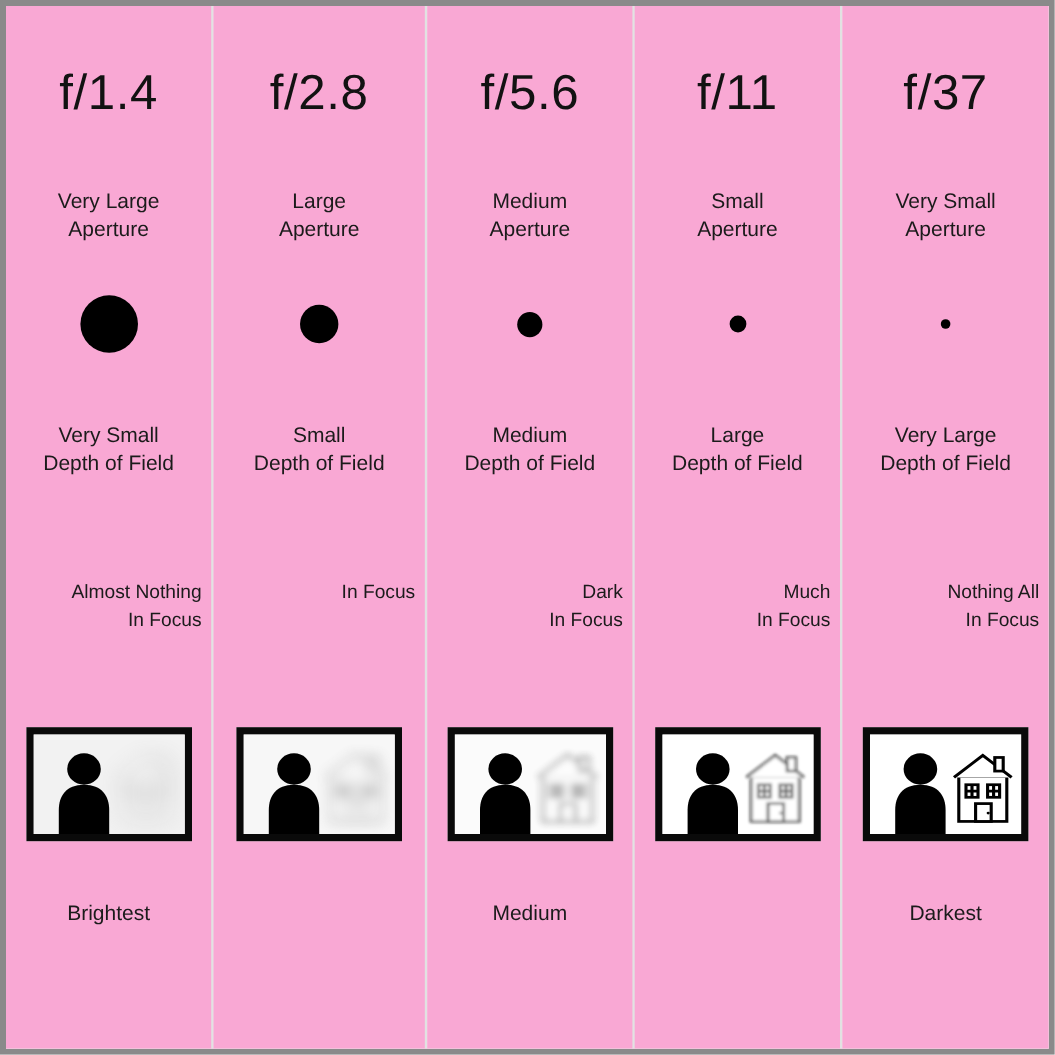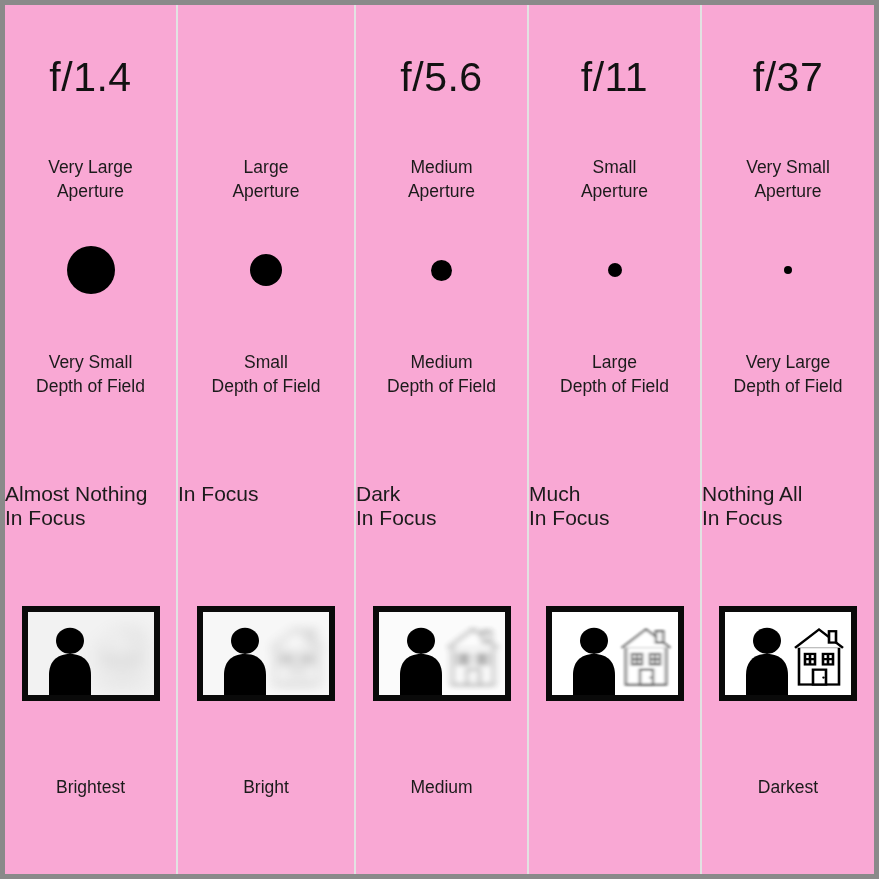--- a/index.html
+++ b/index.html
@@ -100,23 +100,23 @@
     font-size: 17.5px;
     color: #1b1b1b;
     line-height: 24px;
   }
 
   
   .focus-label {
     position: absolute;
     top: 477px;
     left: 0;
-    right: 16px;
-    text-align: left;
-    font-size: 21px;
+    right: 8px;
+    text-align: right;
+    font-size: 16px;
     color: #1b1b1b;
     line-height: 24px;
   }
 
   
   .thumb-wrap {
     position: absolute;
     top: 601px;
     left: 0;
     right: 0;
@@ -135,21 +135,21 @@
   .scene {
     position: absolute;
     inset: 0;
     overflow: hidden;
   }
   .scene svg { display: block; }
 
   
   .bright-label {
     position: absolute;
-    top: 770px;
+    top: 744px;
     left: 0;
     right: 0;
     text-align: center;
     font-size: 17.5px;
     color: #1b1b1b;
     line-height: 24px;
   }
 </style>
 </head>
 <body>
@@ -209,20 +209,21 @@
     </g>
       </g>
     </svg>
             </div>
         </div>
       </div>
       <div class="bright-label">Brightest</div>
     </div>
 
     <div class="col col-1">
+      <div class="fstop">f/2.8</div>
       <div class="aperture-label">
         <div>Large</div>
         <div>Aperture</div>
       </div>
       <div class="circle-cell">
         <div class="circle" style="width: 32px; height: 32px;"></div>
       </div>
       <div class="dof-label">
         <div>Small</div>
         <div>Depth of Field</div>
@@ -261,21 +262,20 @@
       <path d="M42 48
                C 27 48, 21 59, 21 72
                L 21 95 L 63 95 L 63 72
                C 63 59, 57 48, 42 48 Z"></path>
     </g>
       </g>
     </svg>
             </div>
         </div>
       </div>
-      <div class="bright-label">Bright</div>
     </div>
 
     <div class="col col-2">
       <div class="fstop">f/5.6</div>
       <div class="aperture-label">
         <div>Medium</div>
         <div>Aperture</div>
       </div>
       <div class="circle-cell">
         <div class="circle" style="width: 21px; height: 21px;"></div>

